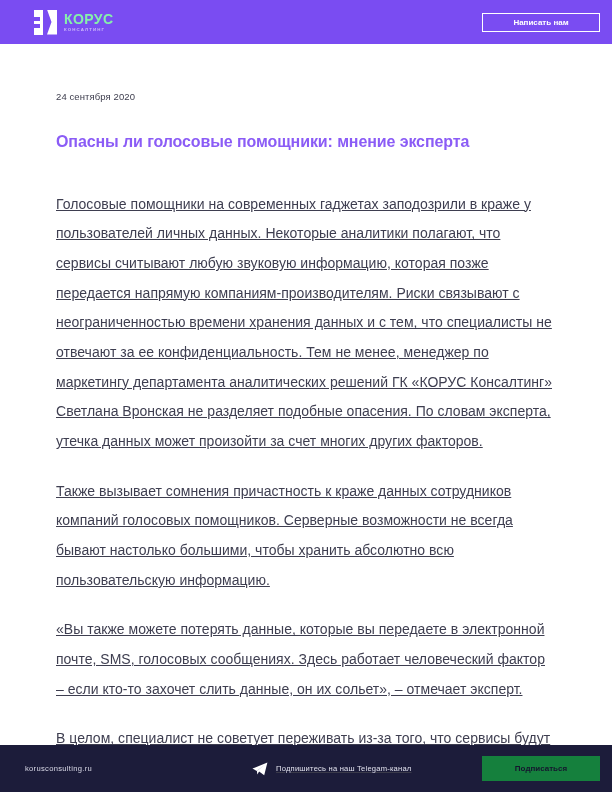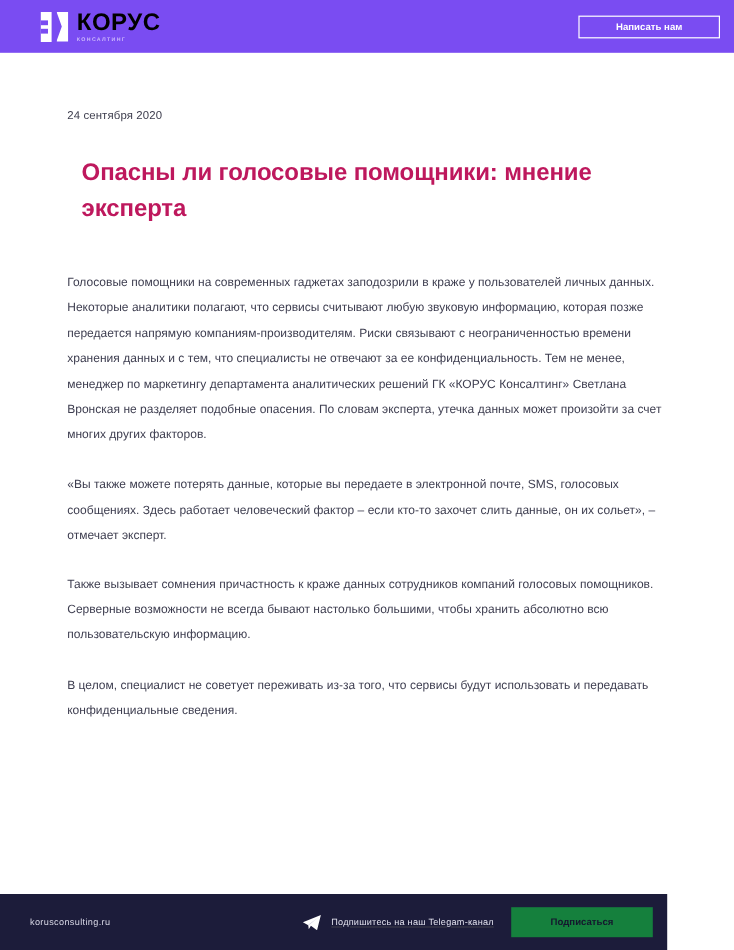--- a/index.html
+++ b/index.html
@@ -57,22 +57,22 @@
   }
   .logo-mark .bar-right {
     position: absolute;
     left: 13px; top: 0;
     width: 10px; height: 25px;
     background: #ffffff;
     clip-path: polygon(0 0, 100% 0, 100% 100%, 0 100%, 45% 50%);
   }
   .logo-text { line-height: 1; }
   .logo-name {
-    color: #000000;
-    font-size: 20px;
+    color: #86efac;
+    font-size: 14px;
     font-weight: bold;
     letter-spacing: 0.4px;
     display: block;
   }
   .logo-sub {
     color: #cdb8fb;
     font-size: 4.4px;
     font-weight: bold;
     letter-spacing: 1.1px;
     display: block;
@@ -97,43 +97,44 @@
     padding: 31px 48px 0 56px;
     box-sizing: border-box;
   }
   .date {
     font-size: 9.5px;
     color: #3d3d4d;
     margin: 16px 0 28px 0;
     letter-spacing: 0.1px;
   }
   .title {
-    font-size: 20px;
-    font-weight: bold;
-    color: #be185d;
+    font-size: 16px;
+    font-weight: bold;
+    color: #8b5cf6;
     line-height: 1.48;
-    margin: 0 0 36px 12px;
+    margin: 0 0 36px 0;
     letter-spacing: -0.1px;
     max-width: 470px;
   }
   .para {
-    font-size: 10px;
+    font-size: 14px;
     line-height: 2.12;
     color: #3e3e50;
     margin: 0 0 20px 0;
     max-width: 500px;
     letter-spacing: 0.02px;
+    text-decoration: underline;
   }
   .para:last-child { margin-bottom: 0; }
 
   
   .footer {
     position: absolute;
     left: 0; bottom: 0;
-    width: 556px;
+    width: 612px;
     height: 47px;
     background: #1c1c3a;
     display: flex;
     align-items: center;
     box-sizing: border-box;
     padding: 0 12px 0 25px;
   }
   .footer-site {
     color: #d8d8e6;
     font-size: 7.6px;
@@ -183,22 +184,22 @@
       <span class="logo-sub">КОНСАЛТИНГ</span>
     </span>
   </div>
   <button class="btn-outline">Написать нам</button>
 </div>
 
 <div class="article">
   <div class="date">24 сентября 2020</div>
   <h1 class="title">Опасны ли голосовые помощники: мнение эксперта</h1>
   <p class="para">Голосовые помощники на современных гаджетах заподозрили в краже у пользователей личных данных. Некоторые аналитики полагают, что сервисы считывают любую звуковую информацию, которая позже передается напрямую компаниям-производителям. Риски связывают с неограниченностью времени хранения данных и с тем, что специалисты не отвечают за ее конфиденциальность. Тем не менее, менеджер по маркетингу департамента аналитических решений ГК «КОРУС Консалтинг» Светлана Вронская не разделяет подобные опасения. По словам эксперта, утечка данных может произойти за счет многих других факторов.</p>
+  <p class="para">Также вызывает сомнения причастность к краже данных сотрудников компаний голосовых помощников. Серверные возможности не всегда бывают настолько большими, чтобы хранить абсолютно всю пользовательскую информацию.</p>
   <p class="para">«Вы также можете потерять данные, которые вы передаете в электронной почте, SMS, голосовых сообщениях. Здесь работает человеческий фактор – если кто-то захочет слить данные, он их сольет», – отмечает эксперт.</p>
-  <p class="para">Также вызывает сомнения причастность к краже данных сотрудников компаний голосовых помощников. Серверные возможности не всегда бывают настолько большими, чтобы хранить абсолютно всю пользовательскую информацию.</p>
   <p class="para">В целом, специалист не советует переживать из-за того, что сервисы будут использовать и передавать конфиденциальные сведения.</p>
 </div>
 
 <div class="footer">
   <span class="footer-site">korusconsulting.ru</span>
   <div class="footer-center">
     <span>
       <svg class="tg-icon" width="16" height="14" viewBox="0 0 16 14" xmlns="http://www.w3.org/2000/svg">
         <path d="M0.4 6.6 L15.4 0.5 L12.2 13.2 L7.1 9.4 L5.3 12.4 L4.9 9.0 Z" fill="#ffffff"></path>
         <path d="M5.3 9.1 L13.2 2.6 L4.9 8.6 Z" fill="#c9c9dd"></path>

